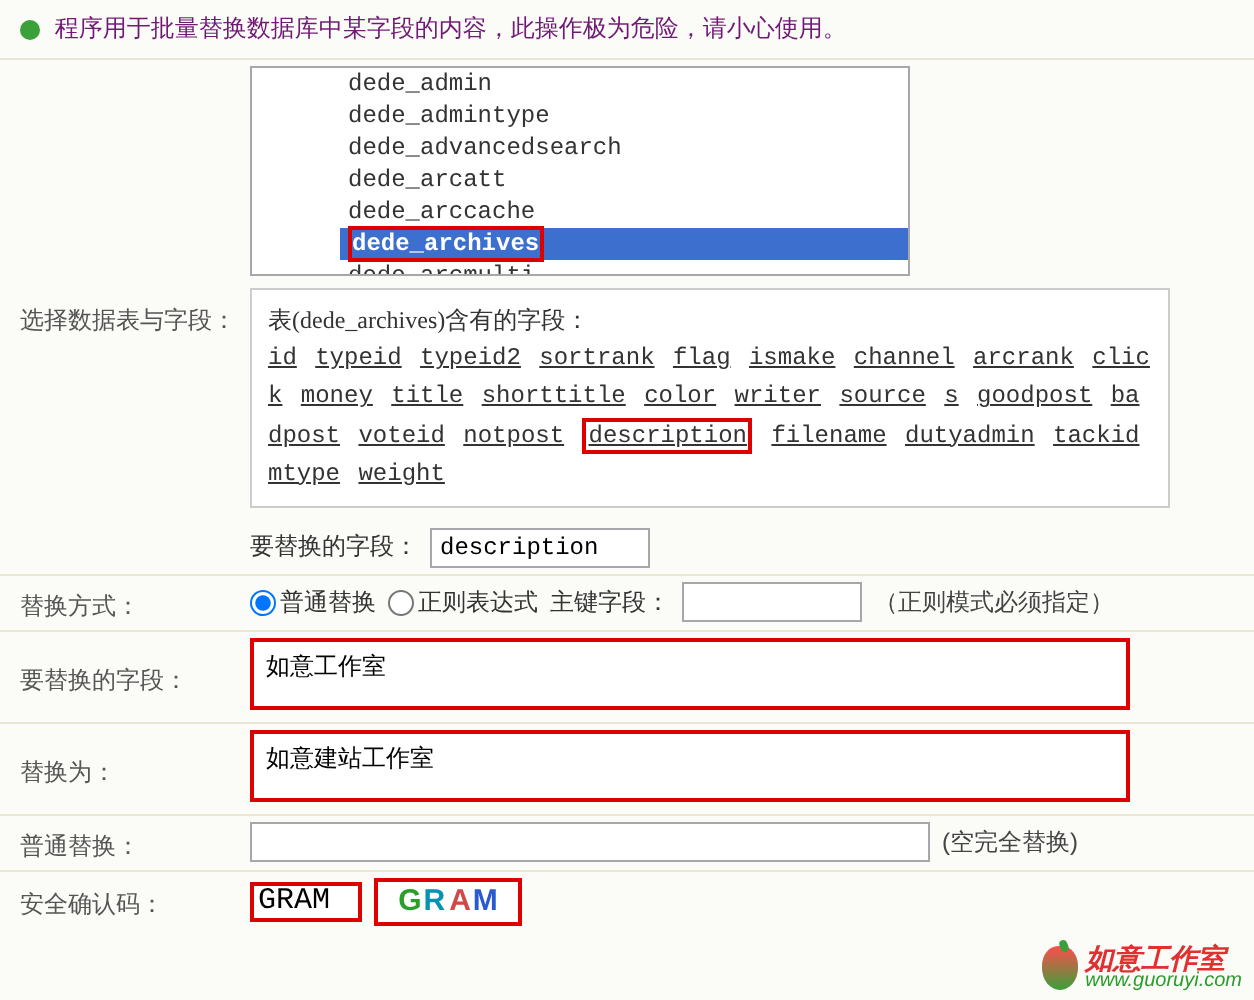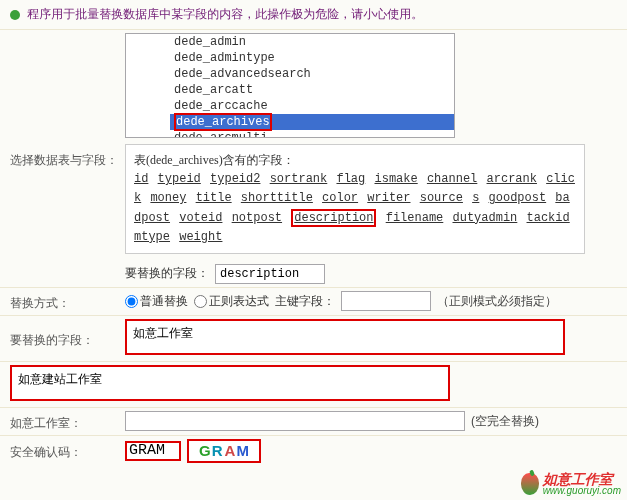--- a/index.html
+++ b/index.html
@@ -5,21 +5,21 @@
 * { box-sizing: border-box; margin: 0; padding: 0; }
 body { font-family: "SimSun", "宋体", Arial, sans-serif; font-size: 12px; background: #fbfbf7; color: #333; width: 627px; }
 .warning { padding: 6px 10px; background: #fbfbf7; color: #701a75; }
 .bullet-icon { display: inline-block; width: 10px; height: 10px; background: #3aa03a; border-radius: 50%; margin-right: 4px; vertical-align: middle; }
 .row { display: flex; align-items: center; padding: 3px 10px; border-top: 1px solid #ece7d2; }
 .label-col { width: 115px; color: #555; padding-top: 4px; }
 .content-col { flex: 1; }
 .listbox { width: 330px; height: 105px; border: 1px solid #a7a6aa; overflow-y: scroll; background: #fff; font-family: "Courier New", monospace; font-size: 12px; padding: 0; }
 .listbox .item { padding: 1px 4px; white-space: nowrap; margin-left: 44px; }
 .listbox .item.selected { background: #3d6fcf; color: #fff; }
-.listbox .hl { border: 2px solid #d00; }
+.listbox .hl { border: 2px solid #d00; font-weight: bold; }
 .fields-box { margin-top: 6px; width: 460px; border: 1px solid #ccc; background: #fff; padding: 6px 8px; font-family: "Courier New", monospace; line-height: 1.6; word-break: break-all; }
 .fields-box .fld { text-decoration: underline; color: #333; margin-right: 2px; cursor: pointer; }
 .fld-hl { border: 2px solid #d00; padding: 0 1px; }
 .field-input-row { margin-top: 10px; display: flex; align-items: center; gap: 6px; }
 .tinput { height: 20px; border: 1px solid #a7a6aa; padding: 1px 4px; font-family: "Courier New", monospace; font-size: 12px; }
 .radio-row { display: flex; align-items: center; gap: 6px; flex-wrap: wrap; }
 .radio-row label { display: flex; align-items: center; gap: 2px; }
 .hint { color: #444; }
 .bigbox { width: 440px; height: 36px; border: 2px solid #d00; padding: 4px 6px; font-size: 12px; font-family: inherit; resize: none; }
 .cond-input { width: 340px; height: 20px; border: 1px solid #a7a6aa; padding: 1px 4px; }
@@ -81,25 +81,26 @@
     <span class="hint">（正则模式必须指定）</span>
   </div>
 </div>
 
 <div class="row">
   <div class="label-col">要替换的字段：</div>
   <div class="content-col"><textarea class="bigbox" style="">如意工作室</textarea></div>
 </div>
 
 <div class="row">
+  <div class="label-col">替换为：</div>
   <div class="content-col"><textarea class="bigbox" style="">如意建站工作室</textarea></div>
 </div>
 
 <div class="row">
-  <div class="label-col">如意工作室：</div>
+  <div class="label-col">普通替换：</div>
   <div class="content-col radio-row">
     <input class="cond-input" value="" style="">
     <span class="hint">(空完全替换)</span>
   </div>
 </div>
 
 <div class="row">
   <div class="label-col">安全确认码：</div>
   <div class="content-col safe-row">
     <input class="safe-input" value="GRAM" style="">

